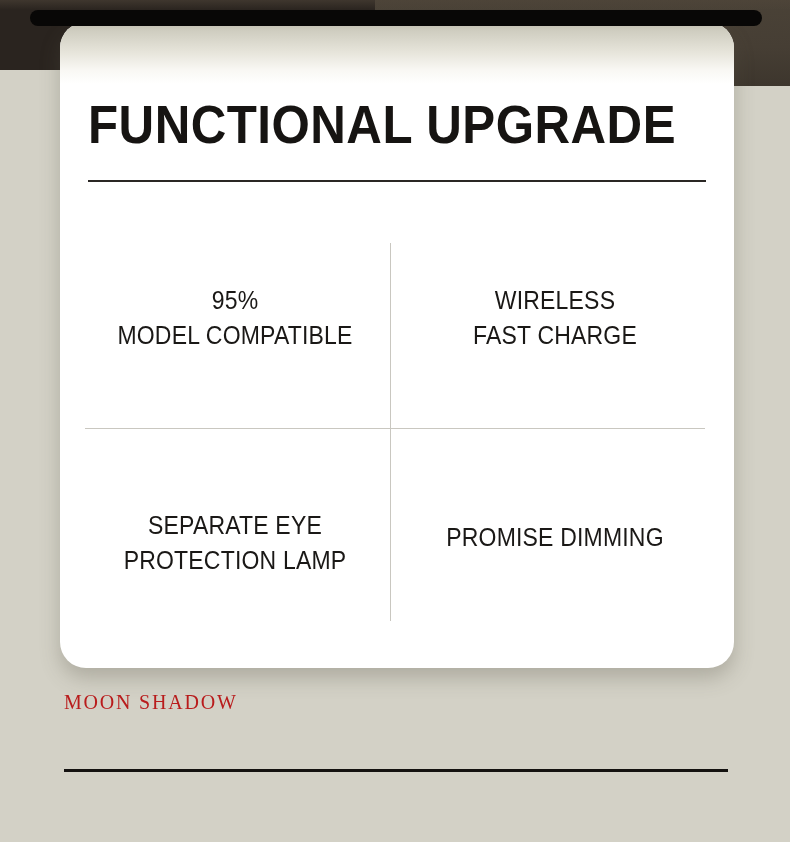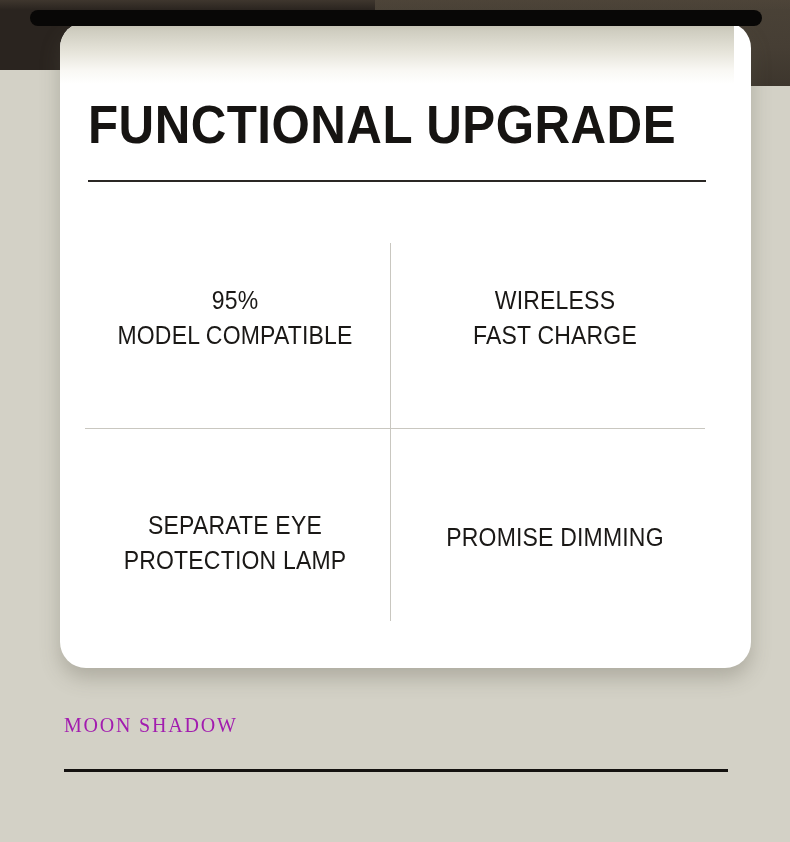--- a/index.html
+++ b/index.html
@@ -68,21 +68,20 @@
   #card {
     position: absolute;
     left: 60px; top: 22px;
     width: 674px;
     height: 646px;
     background: #ffffff;
     border-radius: 26px;
     box-shadow: 0 10px 20px rgba(90,85,72,0.30);
     overflow: hidden;
     z-index: 4;
-    padding-left: 17px;
   }
   #card-top-shade {
     position: absolute;
     left: 0; top: 0;
     width: 674px;
     height: 62px;
     background: linear-gradient(180deg,#bfbcae 0%, #cfcdc0 14%, #e6e4da 48%, #f9f8f4 78%, #ffffff 100%);
   }
 
   
@@ -141,26 +140,26 @@
   }
   .cell .line { display: block; white-space: nowrap; }
   #cell-0 { left: 0px;   top: 58px; }
   #cell-1 { left: 320px; top: 58px; }
   #cell-2 { left: 0px;   top: 283px; }
   #cell-3 { left: 320px; top: 295px; }
 
   
   #footer-label {
     position: absolute;
-    left: 64px; top: 712px;
+    left: 64px; top: 689px;
     font-family: "Liberation Serif", serif;
     font-size: 20px;
     line-height: 26px;
     letter-spacing: 1.8px;
-    color: #a21caf;
+    color: #b91c1c;
     white-space: nowrap;
   }
   #footer-rule {
     position: absolute;
     left: 64px; top: 769px;
     width: 664px;
     height: 3px;
     background: #141210;
   }
 </style>

